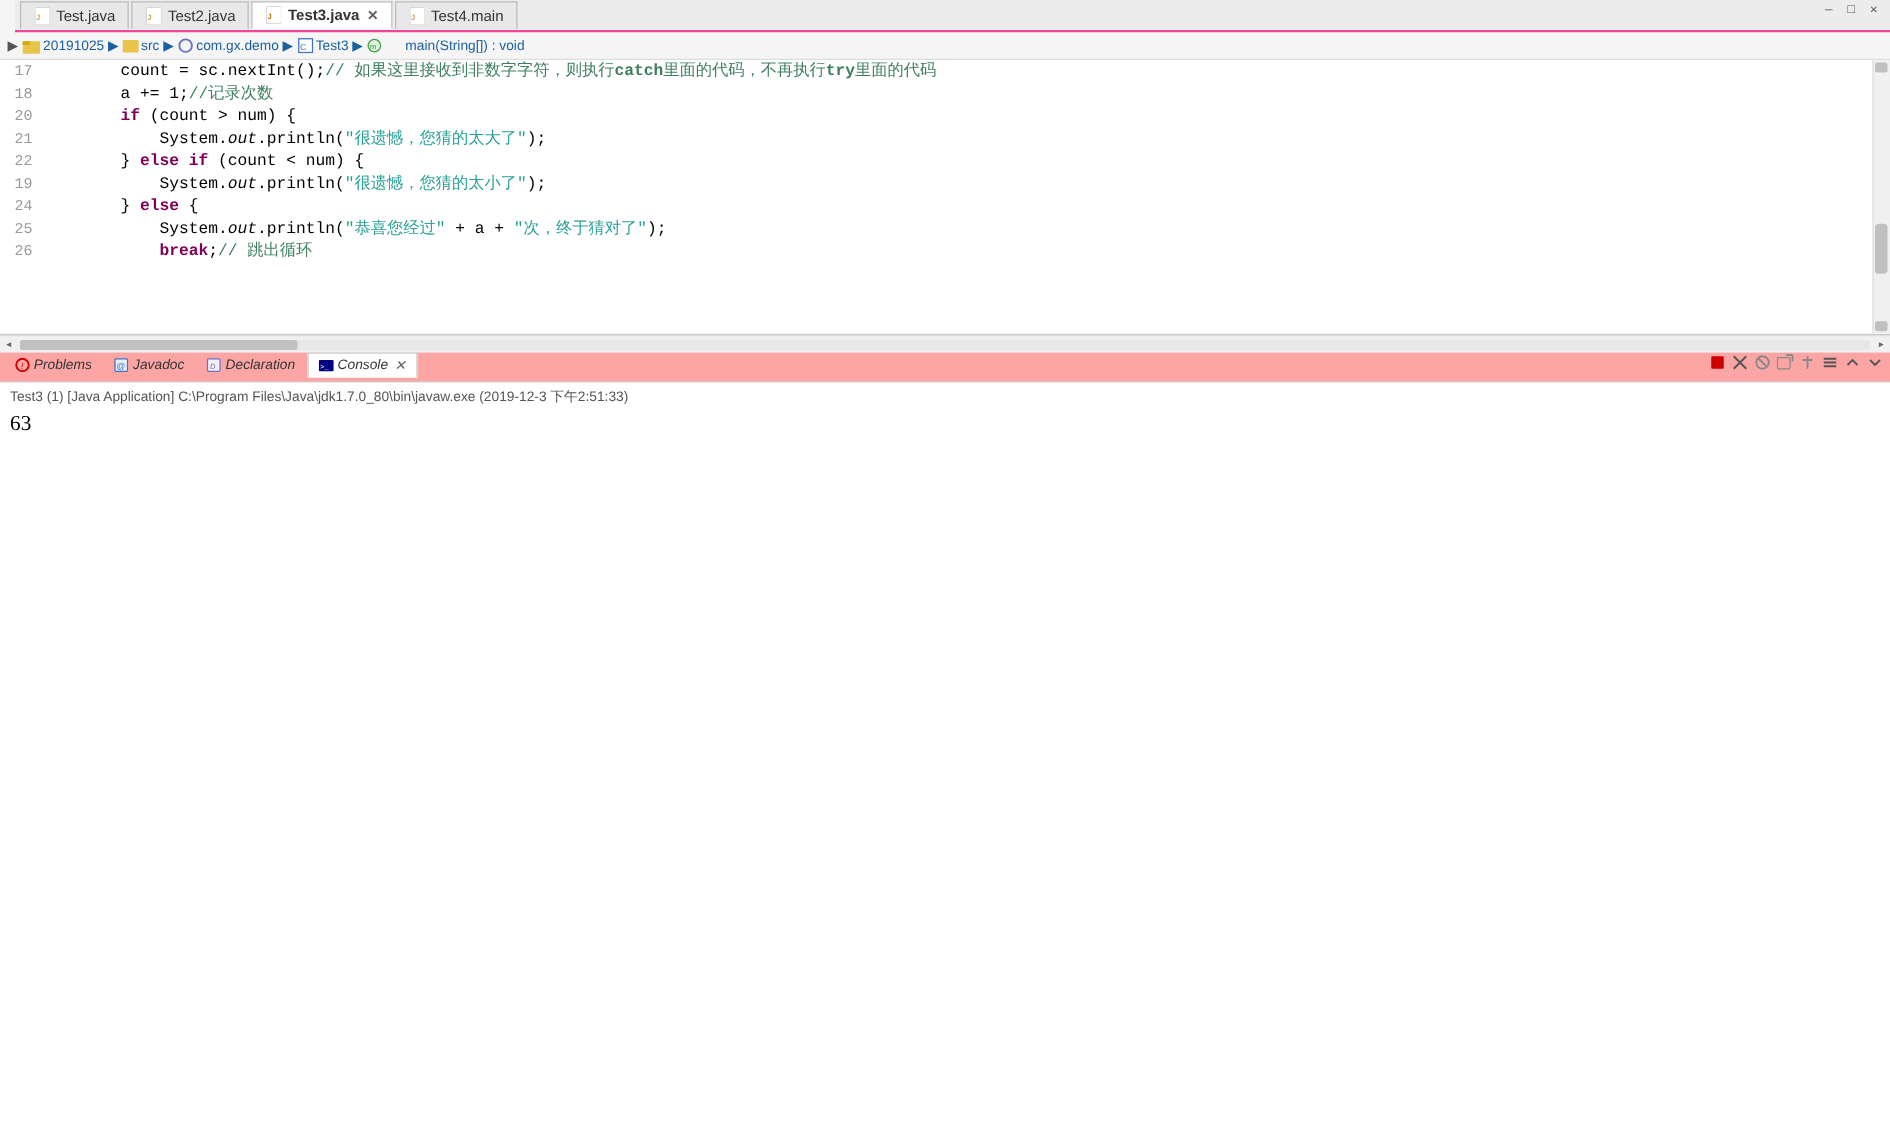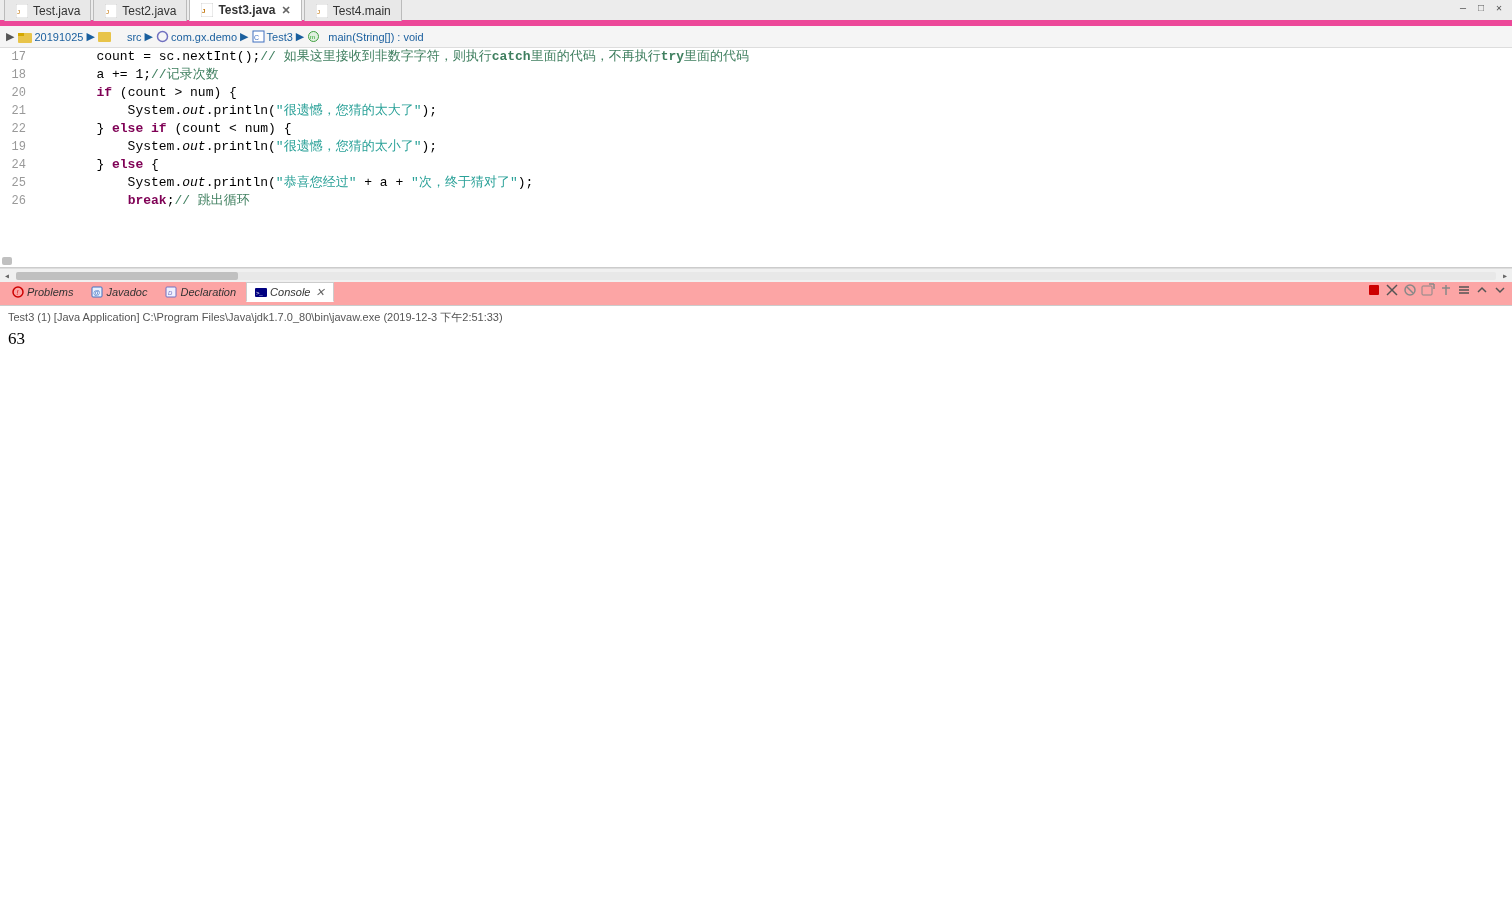--- a/index.html
+++ b/index.html
@@ -11,23 +11,24 @@
       width: 1512px;
       height: 915px;
       overflow: hidden;
     }
 
     
     .tab-bar {
       display: flex;
       align-items: center;
       background: #ececec;
-      border-bottom: 6px solid #ec4899;
+      border-bottom: 2px solid #ec4899;
       height: 26px;
       padding-left: 4px;
+      margin-left: 12px;
     }
     .tab {
       display: flex;
       align-items: center;
       padding: 3px 10px;
       font-size: 12px;
       font-family: Arial, sans-serif;
       border: 1px solid #bbb;
       border-bottom: none;
       background: #e8e8e8;
@@ -76,21 +77,20 @@
     }
 
     
     .editor-area {
       background: #fff;
       height: 220px;
       overflow: hidden;
       position: relative;
       border-bottom: 1px solid #ccc;
       display: flex;
-      flex-direction: column;
     }
     .editor-scroll {
       flex: 1;
       overflow: hidden;
     }
     .code-lines {
       display: flex;
       flex-direction: column;
     }
     .code-line {
@@ -317,21 +317,21 @@
   <div class="breadcrumb-bar">
     <span style="margin-right:4px; color:#555;">▶</span>
     <span style="color:#1a5f9e; cursor:pointer; display:flex; align-items:center; gap:2px;">
       <svg width="14" height="14" viewBox="0 0 14 14">
           <rect x="0" y="3" width="14" height="10" rx="1" fill="#e8c44a"></rect>
           <rect x="0" y="3" width="6" height="3" fill="#d4a800"></rect>
         </svg>
       <span>20191025</span>
     </span>
     <span class="breadcrumb-separator">▶</span>
-    <span style="color:#1a5f9e; cursor:pointer; display:flex; align-items:center; gap:16px;">
+    <span style="color:#1a5f9e; cursor:pointer; display:flex; align-items:center; gap:2px;">
       <svg width="13" height="13" viewBox="0 0 13 13">
           <rect x="0" y="2" width="13" height="10" rx="1" fill="#e8c44a"></rect>
         </svg>
       <span>src</span>
     </span>
     <span class="breadcrumb-separator">▶</span>
     <span style="color:#1a5f9e; cursor:pointer; display:flex; align-items:center; gap:2px;">
       <svg width="13" height="13" viewBox="0 0 13 13">
           <circle cx="6.5" cy="6.5" r="5" fill="none" stroke="#7070c0" stroke-width="1.5"></circle>
         </svg>
@@ -339,21 +339,21 @@
     </span>
     <span class="breadcrumb-separator">▶</span>
     <span style="color:#1a5f9e; cursor:pointer; display:flex; align-items:center; gap:2px;">
       <svg width="13" height="13" viewBox="0 0 13 13">
           <rect x="1" y="1" width="11" height="11" fill="#fff" stroke="#4070c0" stroke-width="1"></rect>
           <text x="2" y="10" font-size="7" fill="#4070c0" font-family="Arial">C</text>
         </svg>
       <span>Test3</span>
     </span>
     <span class="breadcrumb-separator">▶</span>
-    <span style="color:#1a5f9e; cursor:pointer; display:flex; align-items:center; gap:8px;">
+    <span style="color:#1a5f9e; cursor:pointer; display:flex; align-items:center; gap:18px;">
       <svg width="13" height="13" viewBox="0 0 13 13">
           <circle cx="6.5" cy="6.5" r="5" fill="#e0f0e0" stroke="#40a040" stroke-width="1"></circle>
           <text x="3" y="9" font-size="6" fill="#20a020" font-family="Arial">m</text>
         </svg>
       <span>main(String[]) : void</span>
     </span>
   </div>
 
   <div class="editor-area">
     <div class="editor-scroll">

